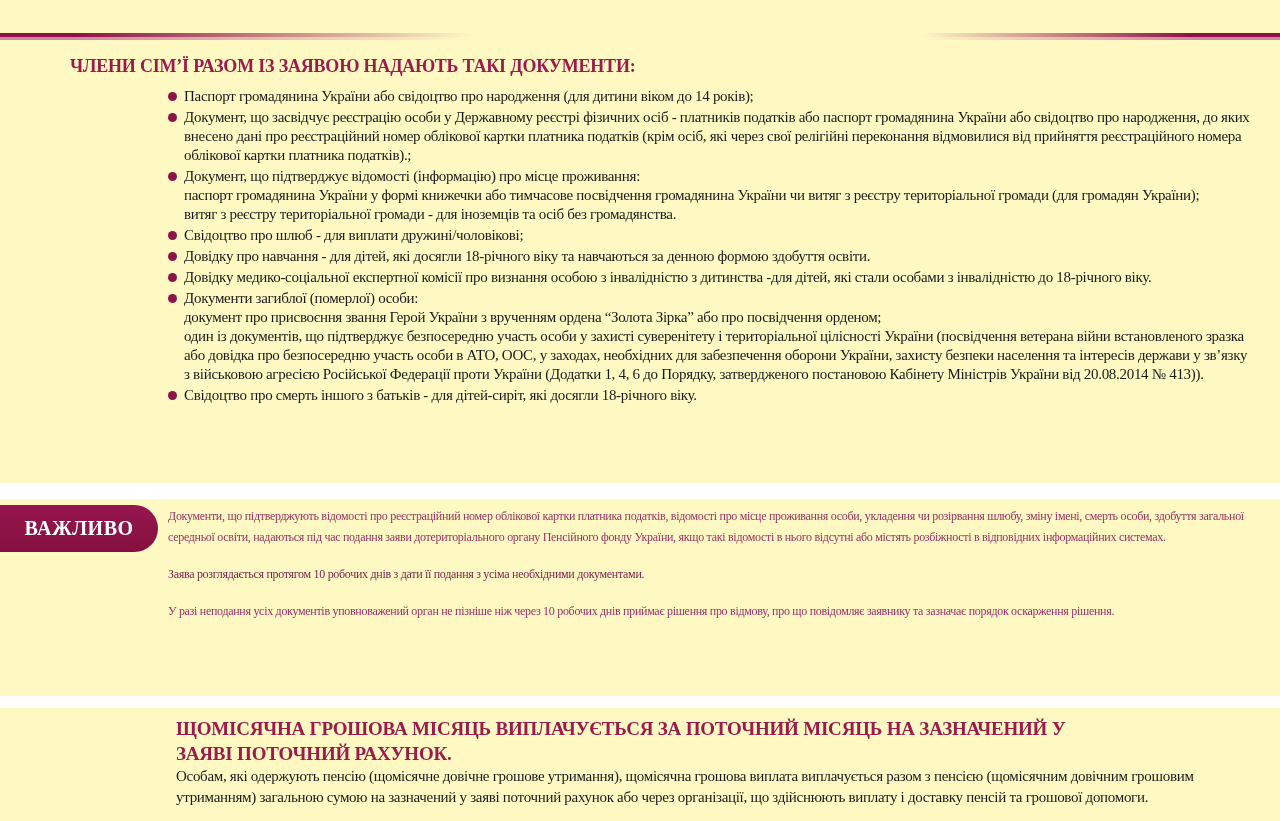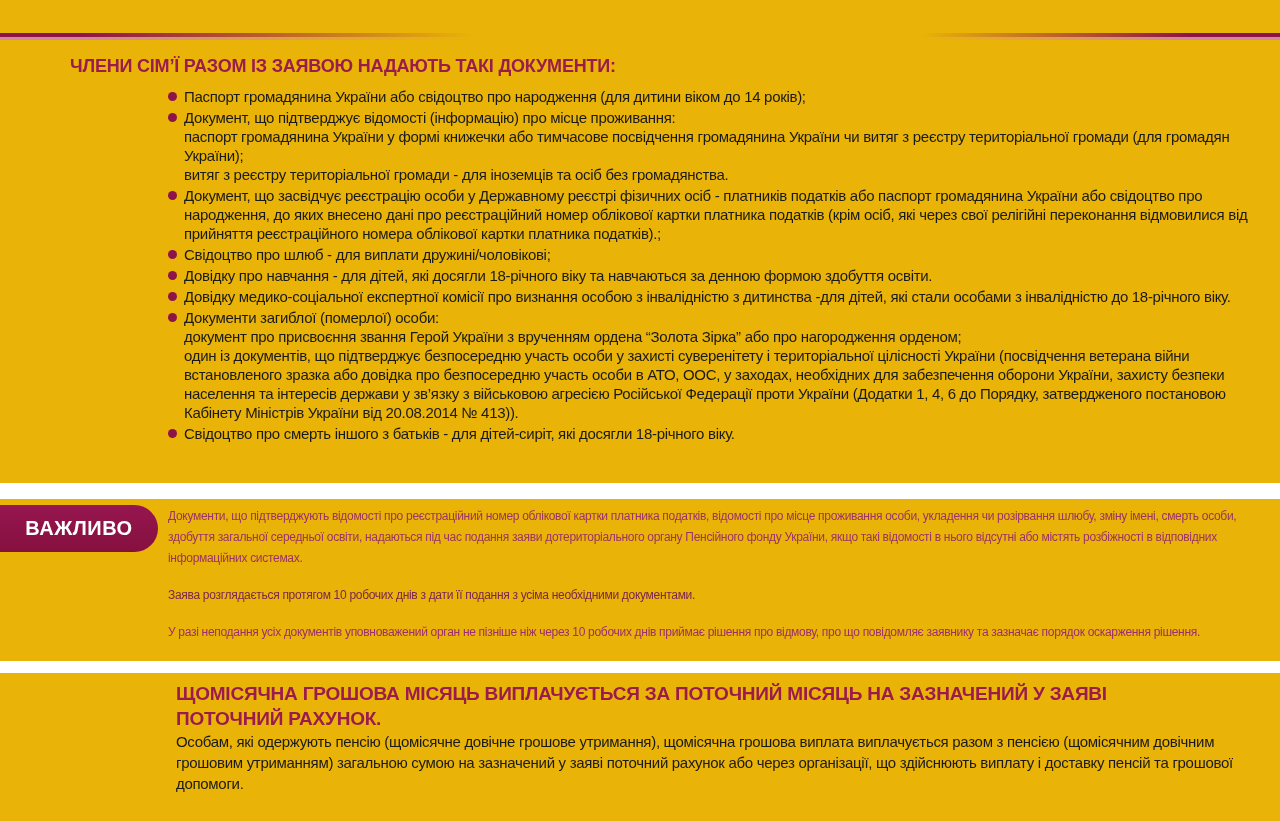--- a/index.html
+++ b/index.html
@@ -4,24 +4,24 @@
 <style>
   * { margin: 0; padding: 0; box-sizing: border-box; }
   html, body { width: 1280px; height: 821px; overflow: hidden; }
   body {
     font-family: "Liberation Sans", "DejaVu Sans", sans-serif;
     background: #ffffff;
     color: #1a1a1a;
   }
   .page { width: 1280px; height: 821px; display: flex; flex-direction: column; }
 
-  .block { background: #eab308; position: relative; }
+  .block { background: #fef9c3; position: relative; font-family: Liberation Serif, serif; }
   .block-docs { height: 483px; }
   .gap-1 { height: 16px; background: #ffffff; }
-  .block-important { height: 162px; }
+  .block-important { height: 197px; }
   .gap-2 { height: 12px; background: #ffffff; }
   .block-result { height: 148px; flex: 1; }
 
   
   .topline { position: absolute; top: 33px; left: 0; width: 100%; }
   .topline .l1 {
     height: 4px;
     background: linear-gradient(90deg,
       #8f1245 0%, #8f1245 6%, rgba(143,18,69,0) 37%,
       rgba(143,18,69,0) 72%, #8f1245 93%, #8f1245 100%);
@@ -92,29 +92,29 @@
     <ul class="doc-list">
         <li class="doc-item">
           <span class="dot"></span>
           <div class="doc-lines">
             <div>Паспорт громадянина України або свідоцтво про народження (для дитини віком до 14 років);</div>
           </div>
         </li>
         <li class="doc-item">
           <span class="dot"></span>
           <div class="doc-lines">
-            <div>Документ, що підтверджує відомості (інформацію) про місце проживання:</div>
-            <div>паспорт громадянина України у формі книжечки або тимчасове посвідчення громадянина України чи витяг з реєстру територіальної громади (для громадян України);</div>
-            <div>витяг з реєстру територіальної громади  - для іноземців та осіб без громадянства.</div>
+            <div>Документ, що засвідчує реєстрацію особи у Державному реєстрі фізичних осіб - платників податків або паспорт громадянина України або свідоцтво про народження, до яких внесено дані про реєстраційний номер облікової картки платника податків (крім осіб, які через свої релігійні переконання відмовилися від прийняття реєстраційного номера облікової картки платника податків).;</div>
           </div>
         </li>
         <li class="doc-item">
           <span class="dot"></span>
           <div class="doc-lines">
-            <div>Документ, що засвідчує реєстрацію особи у Державному реєстрі фізичних осіб - платників податків або паспорт громадянина України або свідоцтво про народження, до яких внесено дані про реєстраційний номер облікової картки платника податків (крім осіб, які через свої релігійні переконання відмовилися від прийняття реєстраційного номера облікової картки платника податків).;</div>
+            <div>Документ, що підтверджує відомості (інформацію) про місце проживання:</div>
+            <div>паспорт громадянина України у формі книжечки або тимчасове посвідчення громадянина України чи витяг з реєстру територіальної громади (для громадян України);</div>
+            <div>витяг з реєстру територіальної громади  - для іноземців та осіб без громадянства.</div>
           </div>
         </li>
         <li class="doc-item">
           <span class="dot"></span>
           <div class="doc-lines">
             <div>Свідоцтво про шлюб - для виплати дружині/чоловікові;</div>
           </div>
         </li>
         <li class="doc-item">
           <span class="dot"></span>
@@ -125,21 +125,21 @@
         <li class="doc-item">
           <span class="dot"></span>
           <div class="doc-lines">
             <div>Довідку медико-соціальної експертної комісії про визнання особою з інвалідністю з дитинства -для дітей, які стали особами з інвалідністю до 18-річного віку.</div>
           </div>
         </li>
         <li class="doc-item">
           <span class="dot"></span>
           <div class="doc-lines">
             <div>Документи загиблої (померлої) особи:</div>
-            <div>документ про присвоєння звання Герой України з врученням ордена “Золота Зірка” або про нагородження орденом;</div>
+            <div>документ про присвоєння звання Герой України з врученням ордена “Золота Зірка” або про посвідчення орденом;</div>
             <div>один із документів, що підтверджує безпосередню участь особи у захисті суверенітету і територіальної цілісності України (посвідчення ветерана війни встановленого зразка або довідка про безпосередню участь особи в АТО, ООС, у заходах, необхідних для забезпечення оборони України, захисту безпеки населення та інтересів держави у зв’язку з військовою агресією Російської Федерації проти України (Додатки 1, 4, 6 до Порядку, затвердженого постановою Кабінету Міністрів України від 20.08.2014 № 413)).</div>
           </div>
         </li>
         <li class="doc-item">
           <span class="dot"></span>
           <div class="doc-lines">
             <div>Свідоцтво про смерть іншого з батьків - для дітей-сиріт, які досягли 18-річного віку.</div>
           </div>
         </li>
       </ul>

